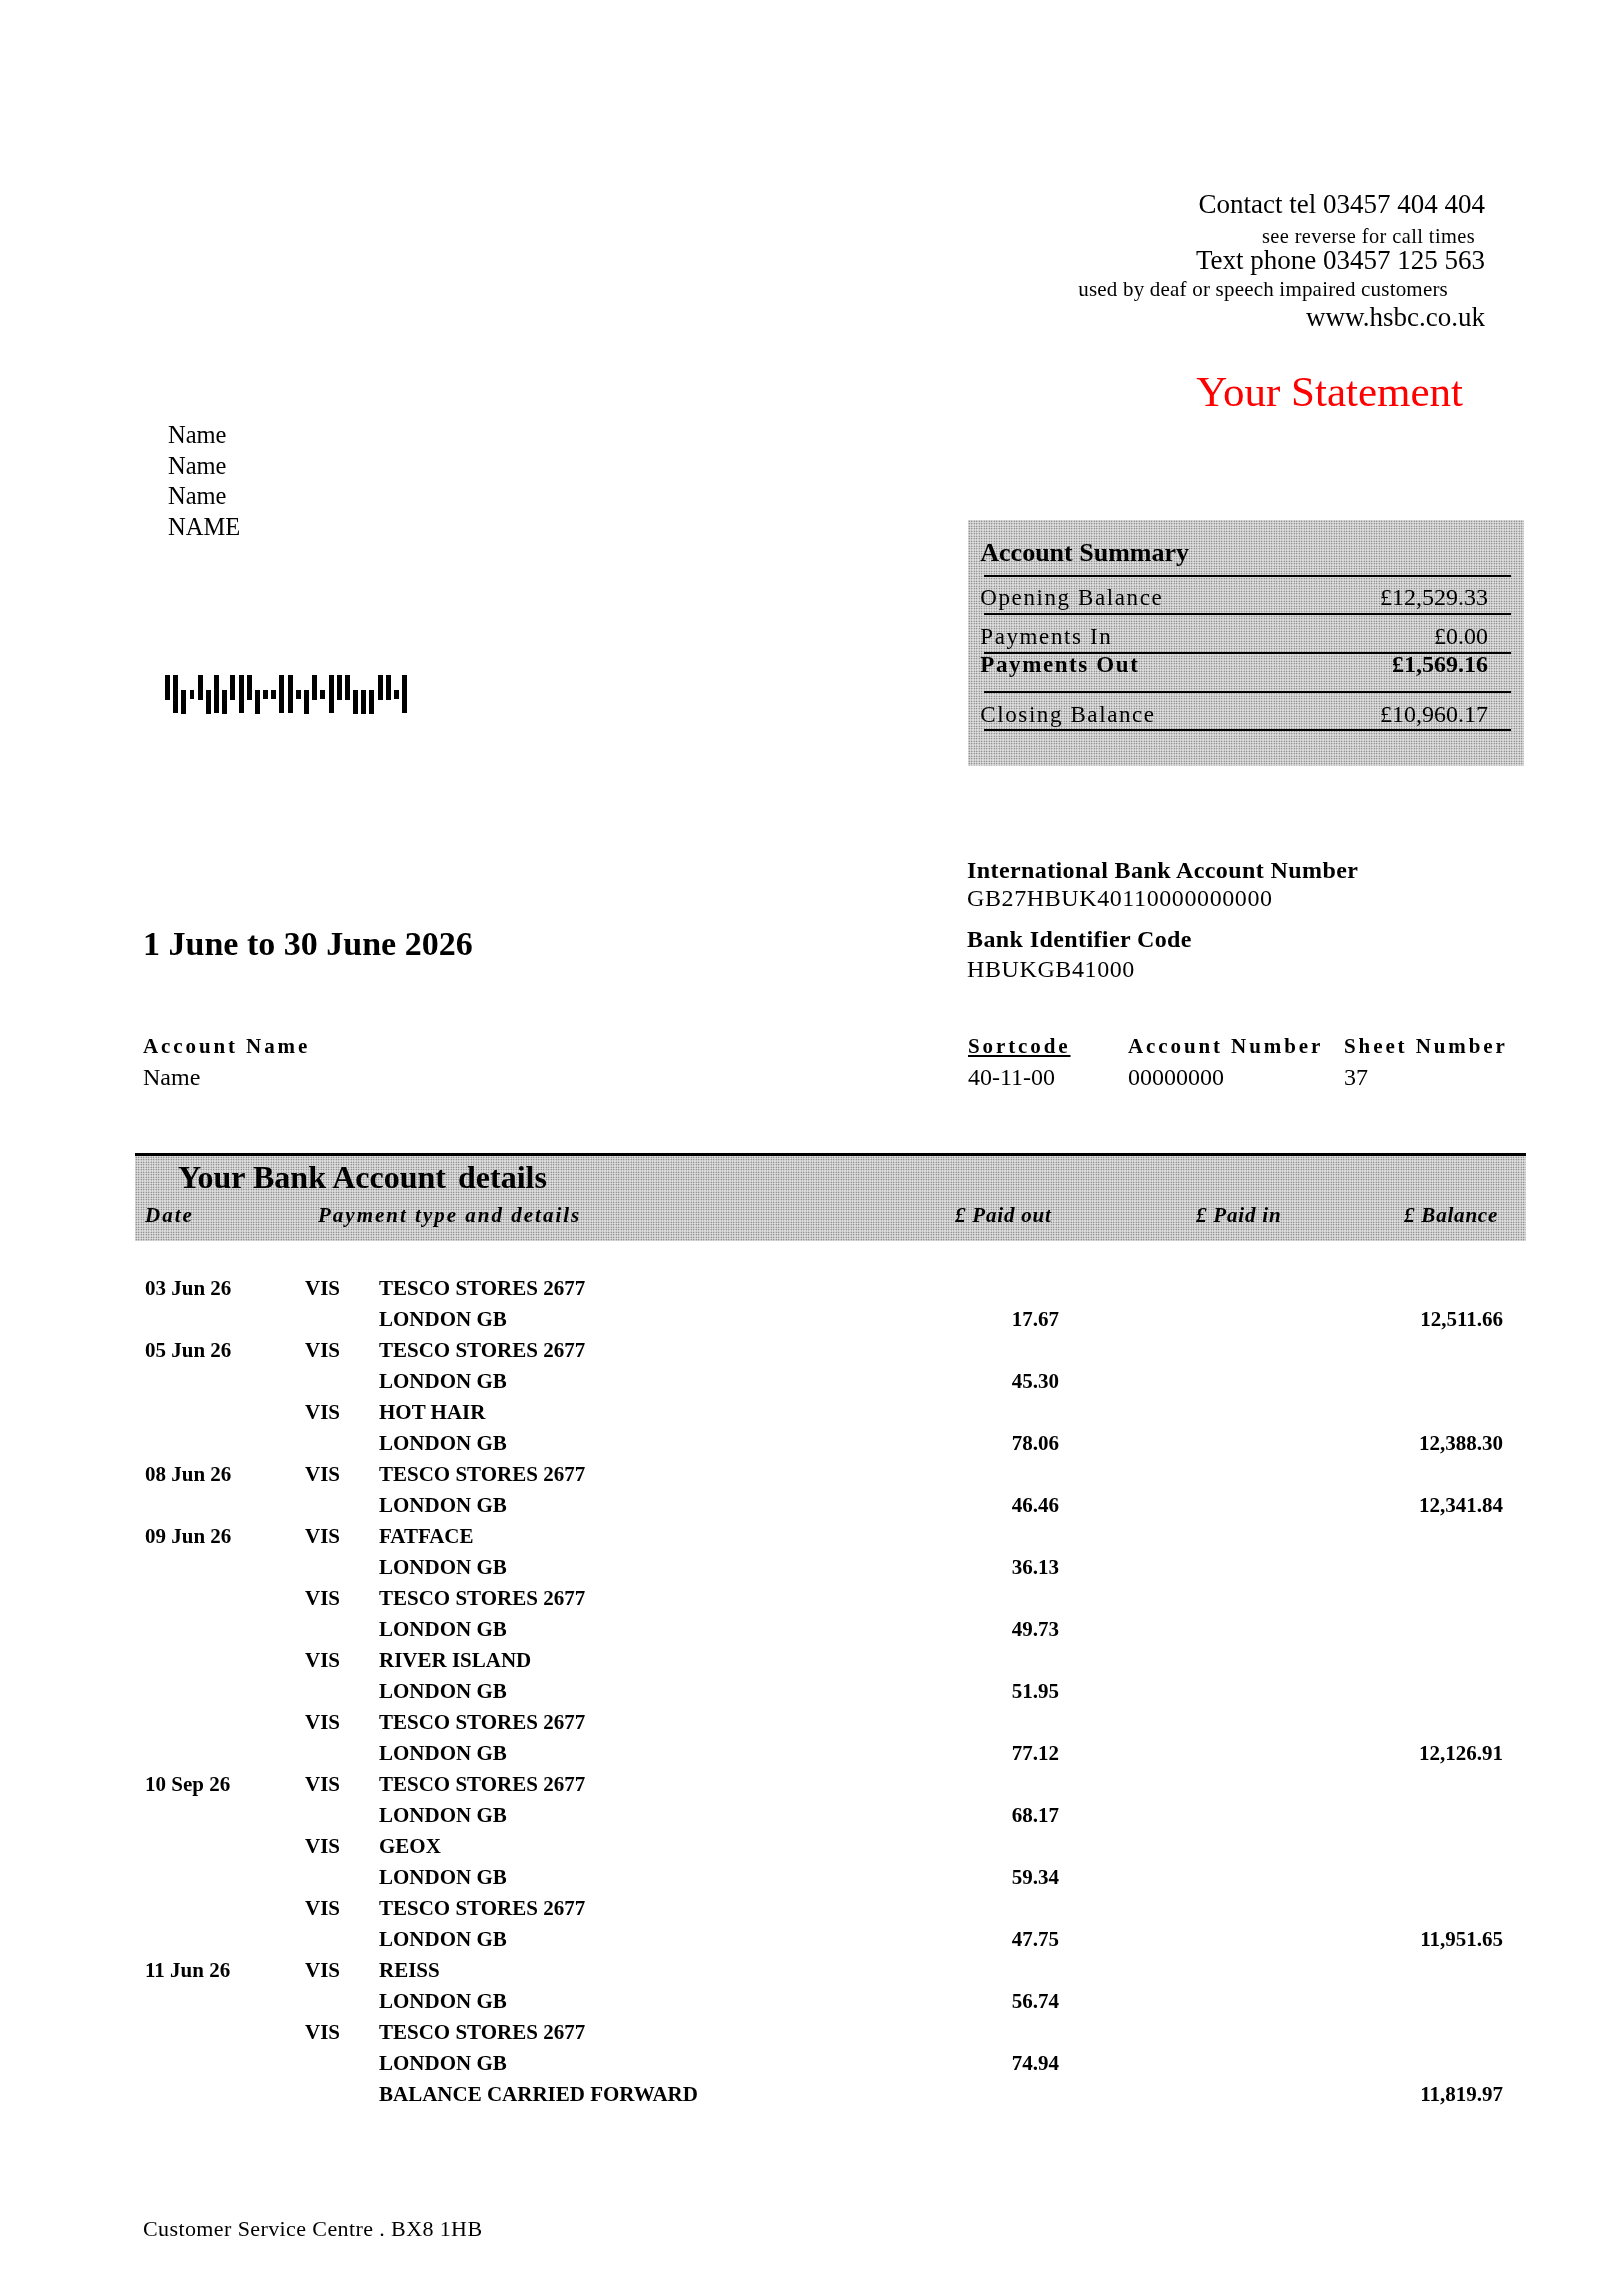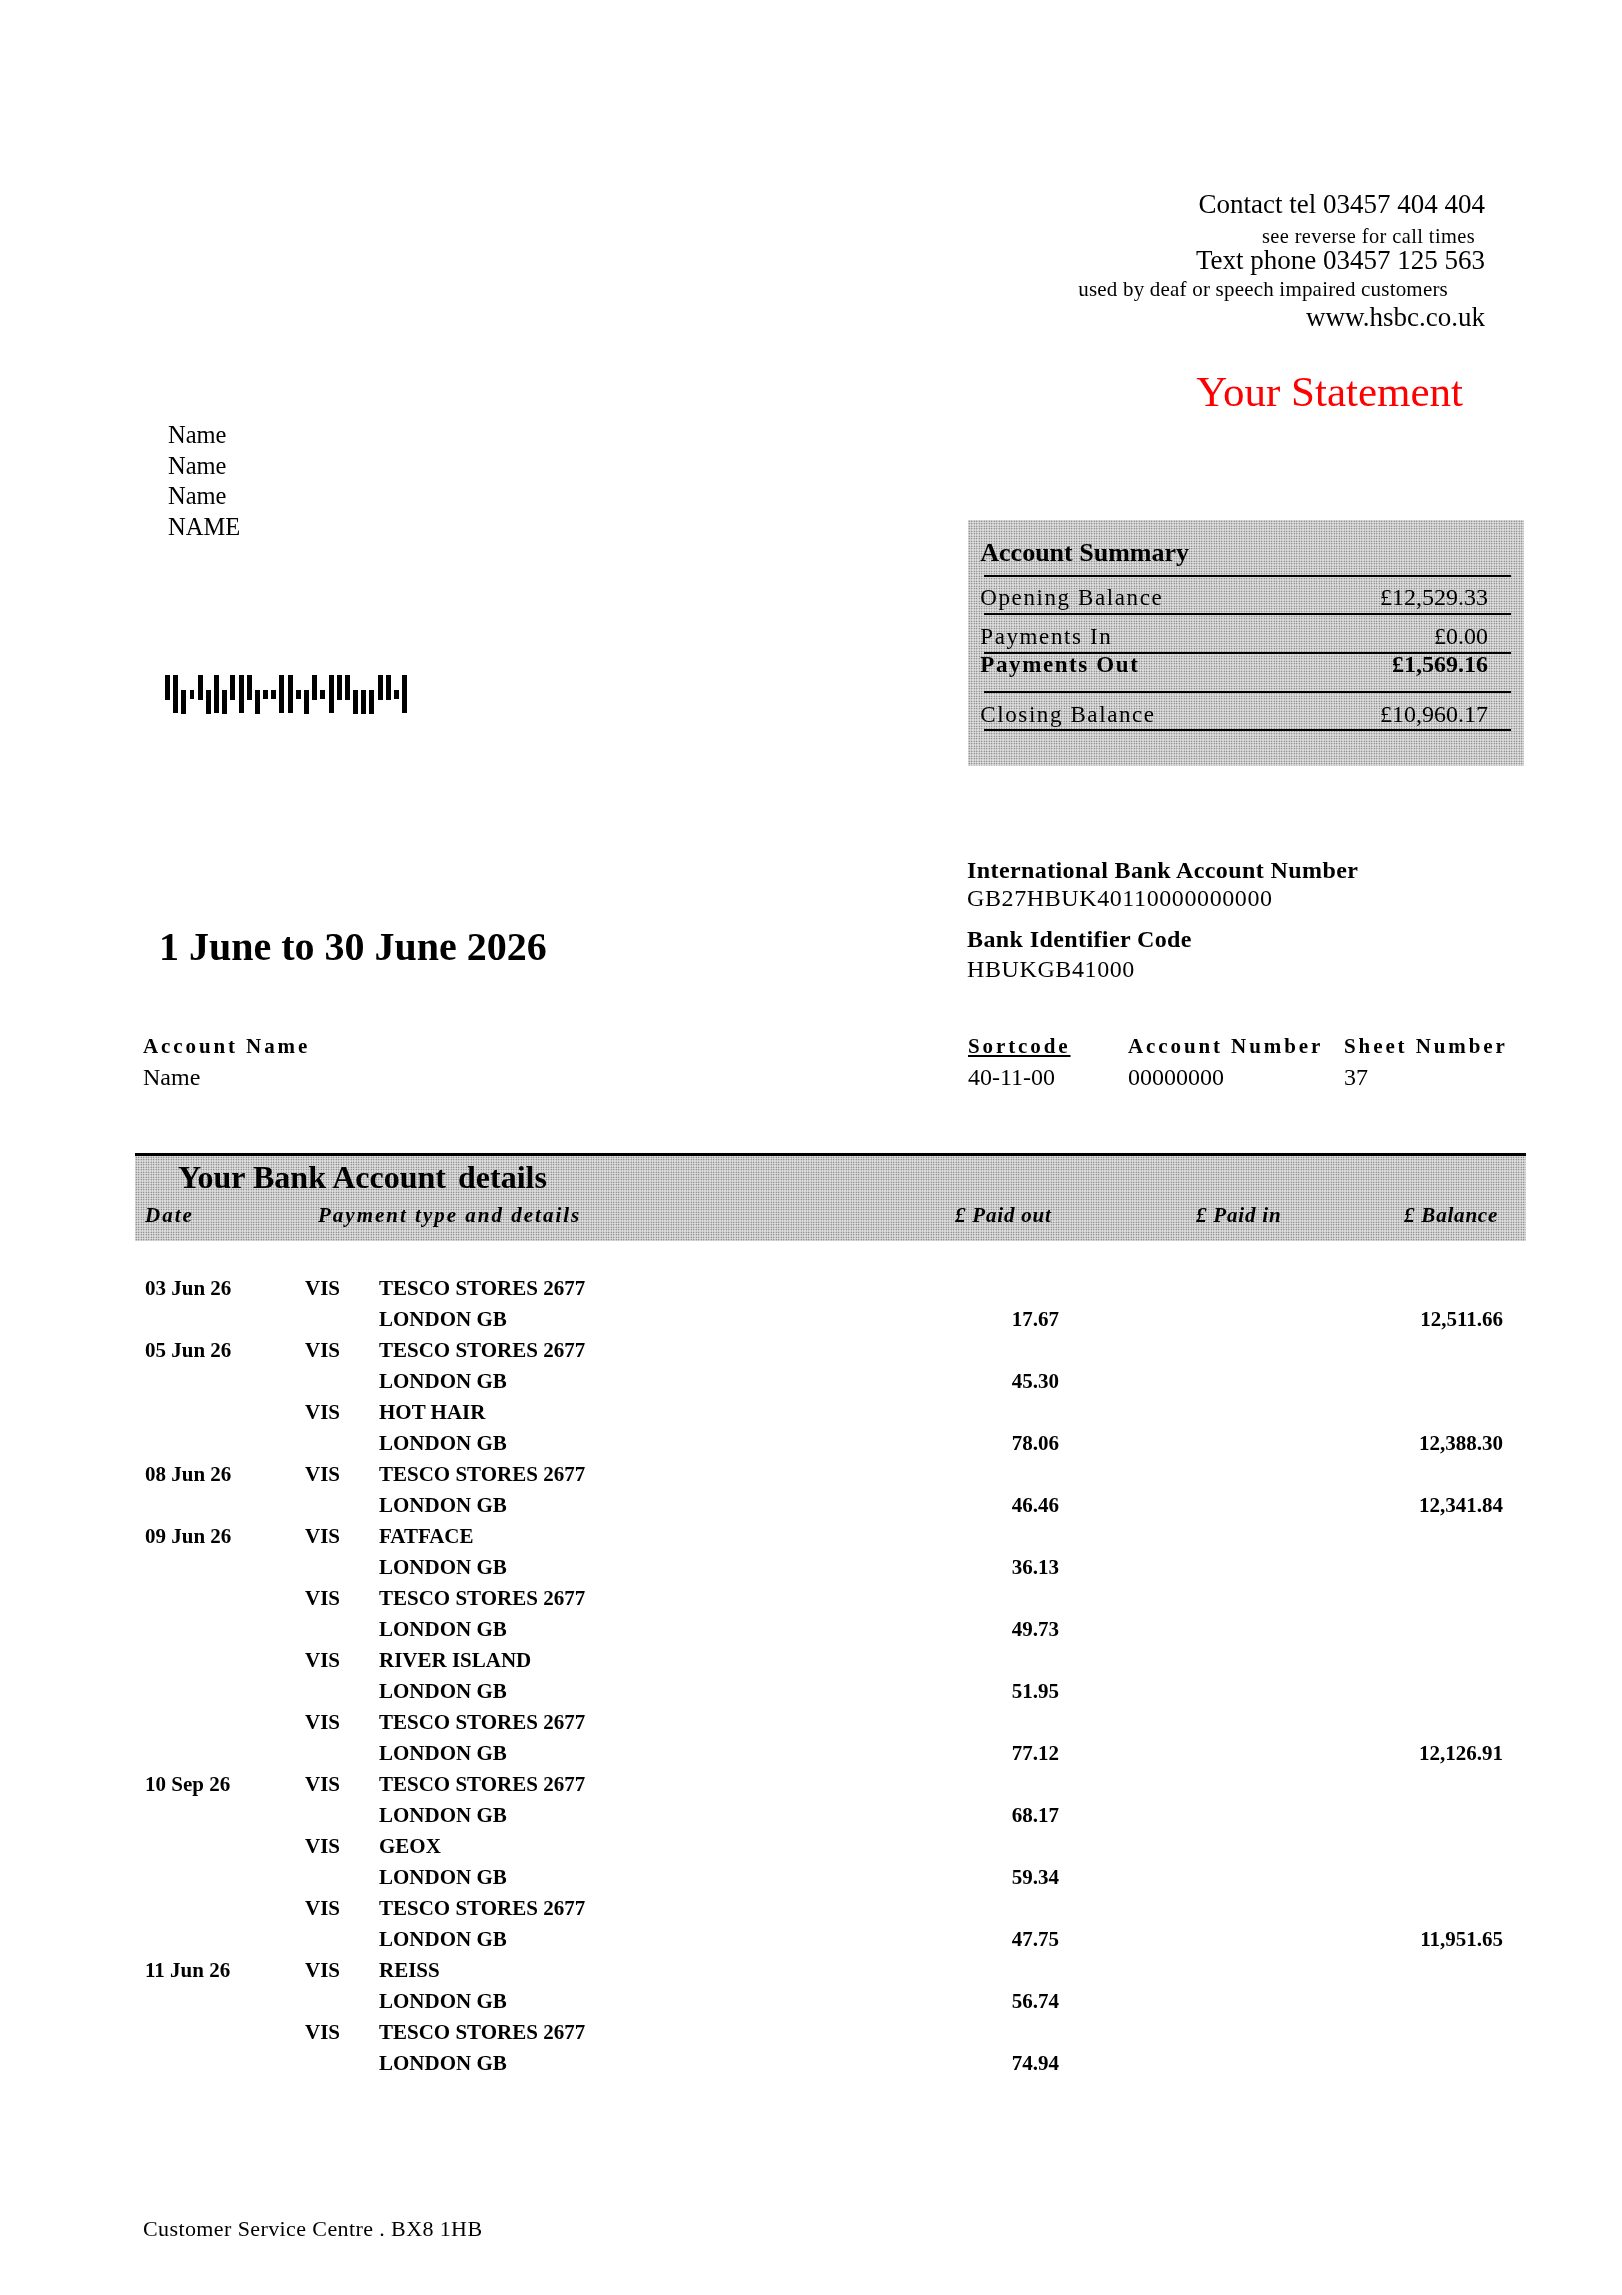--- a/index.html
+++ b/index.html
@@ -133,21 +133,21 @@
     <div class="rule" style="left:15.5px; width:527px; top:209px; height:1.6px;"></div>
   </div>
 
   <div>
     <div class="t b" style="left:967px; top:858px; font-size:24px; letter-spacing:0.4px;">International Bank Account Number</div>
     <div class="t val29" style="left:967px; top:886px; letter-spacing:0.6px;">GB27HBUK40110000000000</div>
     <div class="t b" style="left:967px; top:927px; font-size:24px; letter-spacing:0.4px;">Bank Identifier Code</div>
     <div class="t val29" style="left:967px; top:957px; letter-spacing:0.6px;">HBUKGB41000</div>
   </div>
 
-  <div class="t b" style="left:143px; top:927px; font-size:40px;margin-left:16px;">1 June to 30 June 2026</div>
+  <div class="t b" style="left:143px; top:927px; font-size:34px;">1 June to 30 June 2026</div>
 
   <div>
     <div class="t lbl-spaced" style="left:143px; top:1036px;">Account Name</div>
     <div class="t val29" style="left:143px; top:1065px;">Name</div>
 
     <div class="t lbl-spaced" style="left:968px; top:1036px;text-decoration:underline;">Sortcode</div>
     <div class="t val29" style="left:968px; top:1065px;">40-11-00</div>
 
     <div class="t lbl-spaced" style="left:1128px; top:1036px;">Account Number</div>
     <div class="t val29" style="left:1128px; top:1065px;">00000000</div>
@@ -374,17 +374,25 @@
       <span class="c-bal"></span>
     </div>
       <div class="txn-row">
       <span class="c-date"></span>
       <span class="c-type"></span>
       <span class="c-details">LONDON GB</span>
       <span class="c-out">74.94</span>
       <span class="c-in"></span>
       <span class="c-bal"></span>
     </div>
+      <div class="txn-row bold">
+      <span class="c-date"></span>
+      <span class="c-type"></span>
+      <span class="c-details">BALANCE CARRIED FORWARD</span>
+      <span class="c-out"></span>
+      <span class="c-in"></span>
+      <span class="c-bal">11,819.97</span>
+    </div>
     </div>
 
   <div class="t" style="left:143px; top:2218px; font-size:22px; letter-spacing:0.4px;">Customer Service Centre . BX8 1HB</div>
 </div>
 
 
 </body></html>

